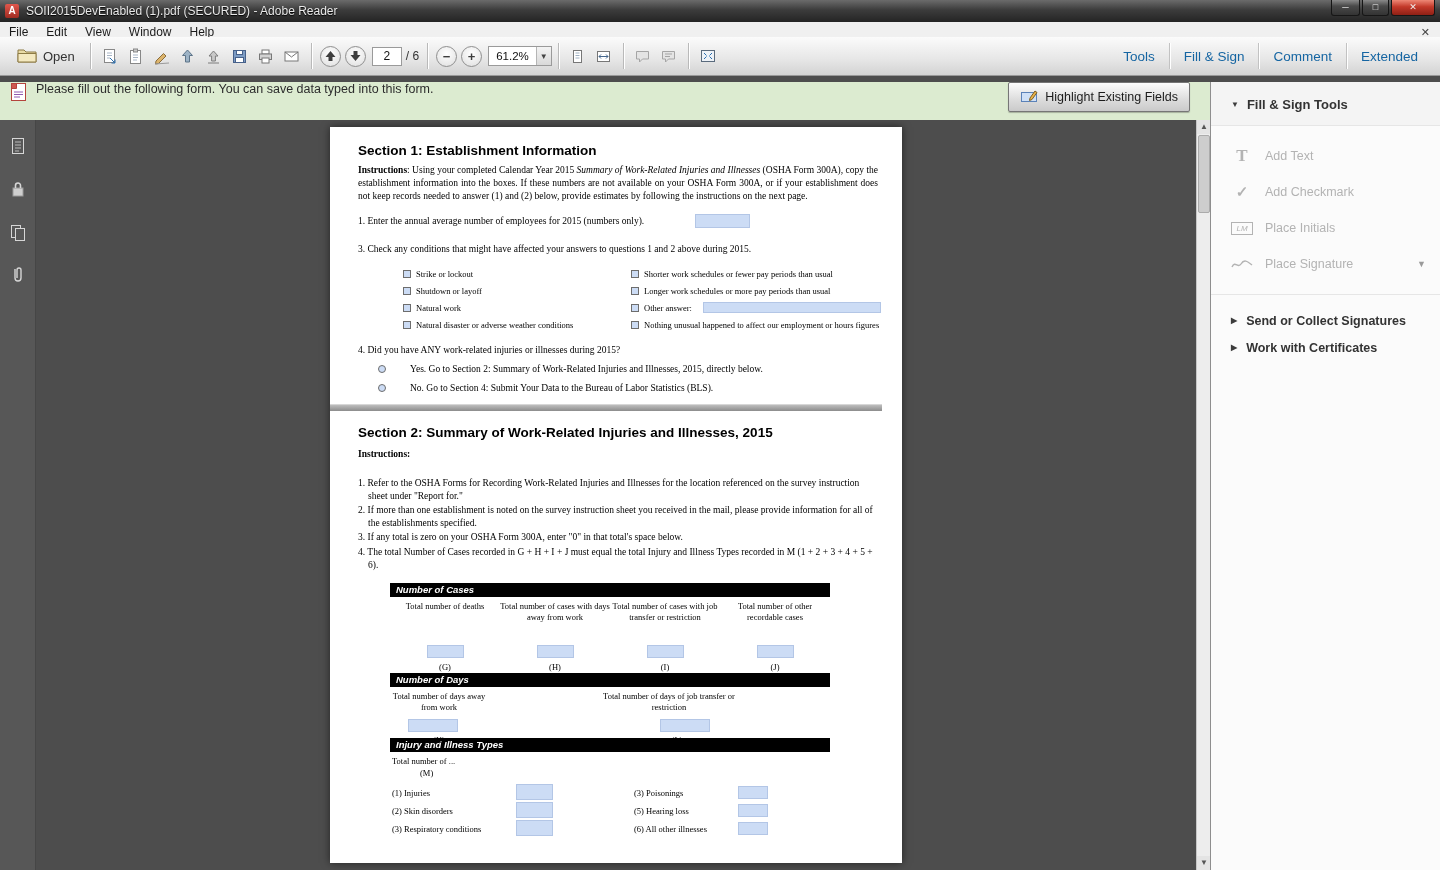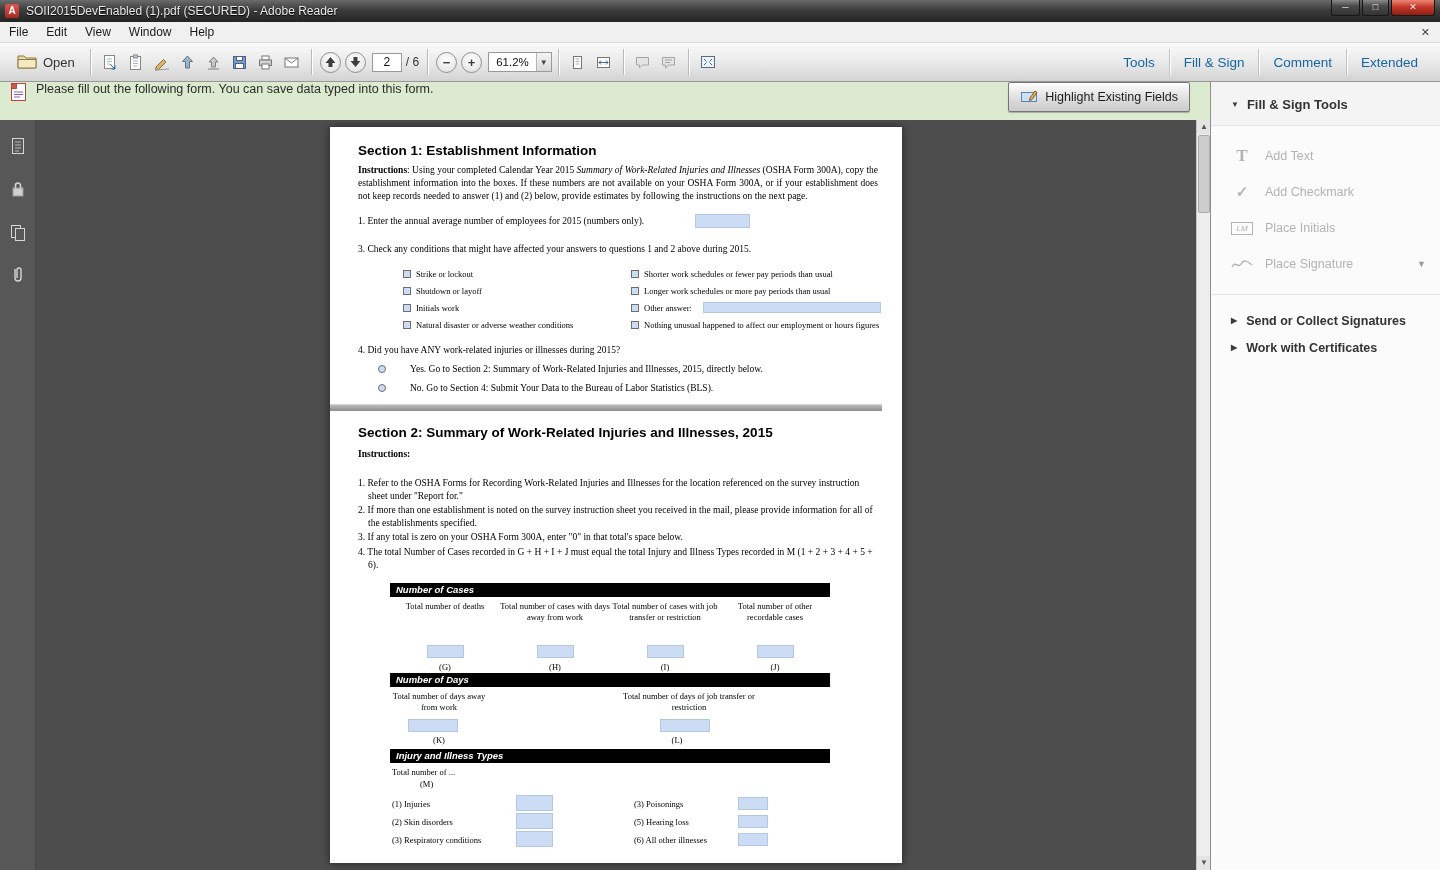--- a/index.html
+++ b/index.html
@@ -21,21 +21,21 @@
   .winbtn.min { width:29px; } .winbtn.max { width:27px; }
   .winbtn.close { width:44px; background:linear-gradient(#ee8876,#c3392a 45%,#8f2015); }
 
   
   .menubar { position:absolute; top:22px; left:0; right:0; height:21px; background:#f0f0f0;
     border-bottom:1px solid #d9d9d9; display:flex; align-items:center; font-size:12px; color:#1a1a1a; }
   .menuitem { padding:2px 9px; }
   .menuclose { position:absolute; right:10px; font-size:11px; color:#444; }
 
   
-  .toolbar { position:absolute; top:43px; left:0; right:0; height:39px;
+  .toolbar { position:absolute; top:37px; left:0; right:0; height:39px;
     background:linear-gradient(#fbfbfb,#e6e6e6 60%,#d3d3d3);
     border-bottom:1px solid #989898; display:flex; align-items:center; padding:0 8px;justify-content:center; }
   .tsep { width:1px; height:26px; background:#b9b9b9; box-shadow:1px 0 0 #fff; margin:0 6px; }
   .openbtn { display:flex; align-items:center; gap:6px; padding:4px 9px; border-radius:3px;
     font-size:13px; color:#333; }
   .tbicon { width:26px; height:26px; display:flex; align-items:center; justify-content:center; border-radius:3px; }
   .circlebtn { width:21px; height:21px; border-radius:50%; border:1px solid #8f8f8f;
     background:radial-gradient(circle at 50% 35%, #ffffff, #dedede);
     display:flex; align-items:center; justify-content:center;
     font-size:13px; color:#3c3c3c; font-weight:bold; margin:0 2px; }
@@ -95,24 +95,24 @@
   .ilist { font-size:9.5px; line-height:1.32; margin-top:18px; }
   .ilist .item { padding-left:10px; text-indent:-10px; margin-top:2px; }
   .tbl { margin-left:32px; width:440px; margin-top:12px; }
   .blackbar { background:#000; color:#fff; font-family:"Liberation Sans", sans-serif;
     font-style:italic; font-weight:bold; font-size:9.5px; padding:1px 0 2px 6px; }
   .cases-grid { display:grid; grid-template-columns:repeat(4,110px); }
   .case-col { text-align:center; font-size:8.5px; line-height:1.3; padding-top:4px; }
   .case-label { min-height:42px; }
   .cfield { width:37px; height:13px; margin:2px auto 0; }
   .cletter { margin-top:4px; font-size:8.5px; }
-  .days-wrap { position:relative; height:62px; font-size:8.5px; line-height:1.3; }
+  .days-wrap { position:relative; height:51px; font-size:8.5px; line-height:1.3; }
   .d-label { position:absolute; top:4px; text-align:center; }
   .d-label.d1 { left:0; width:98px; }
-  .d-label.d2 { left:224px; width:150px; }
+  .d-label.d2 { left:204px; width:150px; }
   .dfield { position:absolute; top:32px; width:50px; height:13px; }
   .dfield.f1 { left:18px; } .dfield.f2 { left:270px; }
   .d-letter { position:absolute; top:48px; text-align:center; }
   .d-letter.l1 { left:0; width:98px; } .d-letter.l2 { left:212px; width:150px; }
   .types-wrap { position:relative; height:96px; font-size:8.5px; }
   .t-total { position:absolute; left:2px; top:4px; }
   .t-m { position:absolute; left:30px; top:16px; }
   .t-label { position:absolute; white-space:nowrap; }
   .t-f1 { position:absolute; left:126px; width:37px; height:16px; }
   .t-f2 { position:absolute; left:348px; width:30px; height:13px; }
@@ -371,21 +371,21 @@
         <div class="chkitem">
           <span class="chk"></span>
           <span>Shutdown or layoff</span>
         </div>
         <div class="chkitem">
           <span class="chk"></span>
           <span>Longer work schedules or more pay periods than usual</span>
         </div>
         <div class="chkitem">
           <span class="chk"></span>
-          <span>Initials work</span>
+          <span>Natural work</span>
         </div>
         <div class="chkitem">
           <span class="chk"></span>
           <span>Other answer:</span>
           <span class="bluefield orfield"></span>
         </div>
         <div class="chkitem">
           <span class="chk"></span>
           <span>Natural disaster or adverse weather conditions</span>
         </div>

